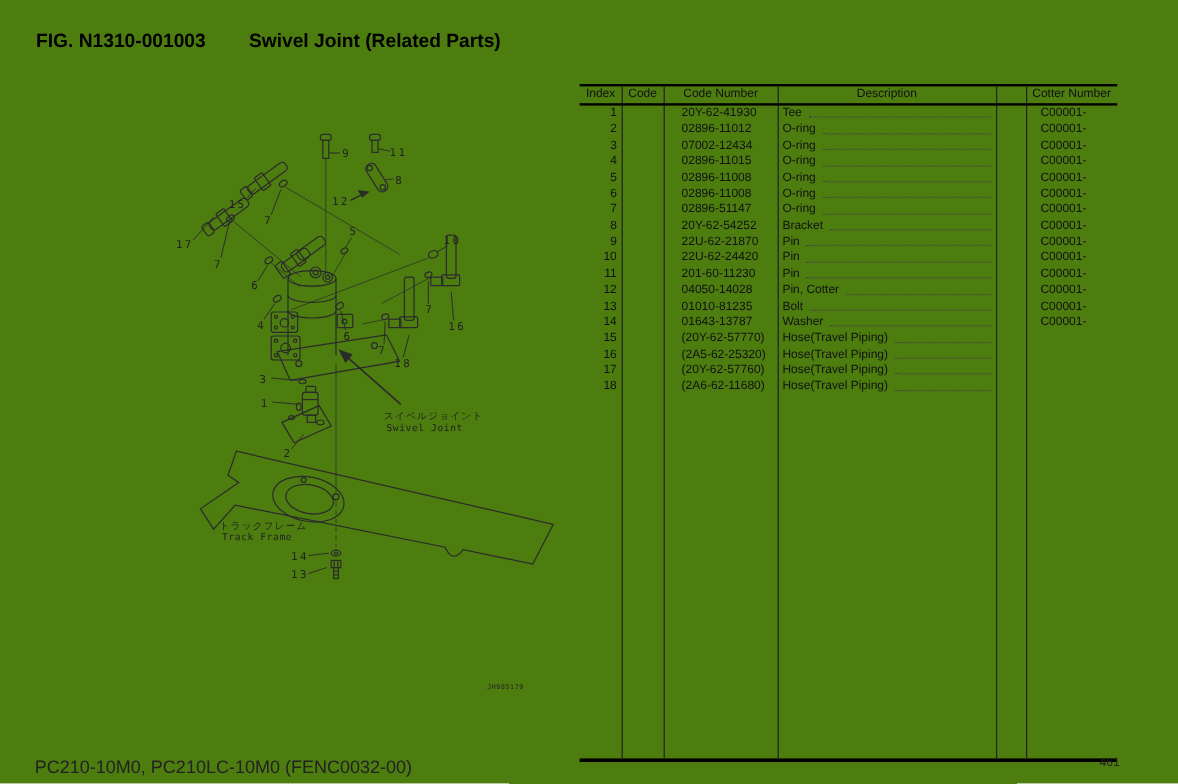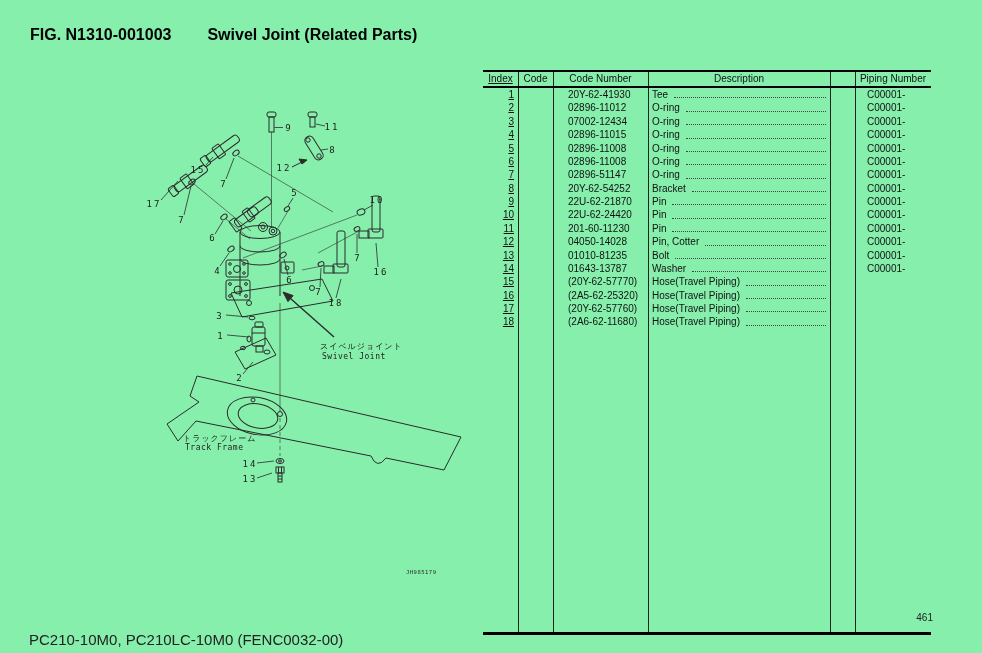--- a/index.html
+++ b/index.html
@@ -1,47 +1,47 @@
 <!DOCTYPE html>
 <html><head>
 <meta charset="utf-8">
 <style>
   html,body{margin:0;padding:0;background:#fff;}
-  .page{position:relative;width:982px;height:653px;background:#86efac;overflow:hidden;
+  .page{position:relative;width:982px;height:653px;background:#4d7c0f;overflow:hidden;
         font-family:"Liberation Sans",sans-serif;color:#111;}
   
   .title{position:absolute;left:30px;top:26px;font-size:16px;font-weight:bold;color:#000;white-space:nowrap;}
   .title .t2{margin-left:36px;}
   
   .diagram{position:absolute;left:0;top:60px;}
   .diagram text{font-family:"DejaVu Sans Mono",monospace;fill:#222;}
   .co{font-size:9px;letter-spacing:2px;}
   .jp{font-size:8px;letter-spacing:1px;}
   .en{font-size:8px;letter-spacing:.5px;}
   .dwgno{font-size:5.5px;fill:#777;letter-spacing:.5px;}
   
   .ptable{position:absolute;left:483px;top:70px;width:448px;height:560px;
           border-top:2px solid #000;border-bottom:3px solid #000;font-size:10px;}
   .vline{position:absolute;top:0;bottom:0;width:1px;background:#222;}
   .thead{position:relative;display:flex;height:14px;line-height:14px;border-bottom:2px solid #000;
          font-size:10px;color:#111;}
   .thead .hc{text-align:center;overflow:hidden;white-space:nowrap;}
   .trow{display:flex;height:13.38px;line-height:13.38px;white-space:nowrap;}
   .c{overflow:hidden;}
-  .w0{width:35px;text-decoration:underline;} .w1{width:35px;} .w2{width:95px;} .w3{width:182px;text-align:right;} .w4{width:25px;margin-top:45px;} .w5{width:76px;}
+  .w0{width:35px;} .w1{width:35px;} .w2{width:95px;} .w3{width:182px;text-align:right;} .w4{width:25px;margin-top:45px;} .w5{width:76px;}
   .ci{text-align:right;padding-right:4px;box-sizing:border-box;}
   .cp{padding-left:15px;box-sizing:border-box;}
   .cd{padding-left:4px;box-sizing:border-box;display:flex;}
   .cd .dn{white-space:nowrap;}
   .cd .dots{flex:1;border-bottom:1px dotted #444;margin:0 4px 3px 6px;}
   .cq{text-align:right;padding-right:3px;box-sizing:border-box;}
   .cs{padding-left:12px;box-sizing:border-box;}
   
   .footL{position:absolute;left:29px;top:631px;font-size:15px;color:#222;}
-  .footR{position:absolute;top:612px;right:49px;font-size:10px;color:#222;}
+  .footR{position:absolute;top:630px;right:49px;font-size:10px;color:#222;}
 </style>
 </head>
 <body>
 
 <div class="page">
 
   <div class="title">
     <span>FIG. N1310-001003</span><span class="t2">Swivel Joint (Related Parts)</span>
   </div>
 
@@ -248,21 +248,21 @@
     <div class="vline" style="left:165px"></div>
     <div class="vline" style="left:347px"></div>
     <div class="vline" style="left:372px"></div>
 
     <div class="thead">
       <div class="hc w0">Index</div>
       <div class="hc w1">Code</div>
       <div class="hc w2">Code Number</div>
       <div class="hc w3">Description</div>
       <div class="hc w4">Qty</div>
-      <div class="hc w5">Piping Number</div>
+      <div class="hc w5">Cotter Number</div>
     </div>
 
     <div>
         <div class="trow">
         <div class="c ci w0">1</div>
         <div class="c w1"></div>
         <div class="c cp w2">20Y-62-41930</div>
         <div class="c cd w3">
           <span class="dn">Tee</span>
           <span class="dots"></span>

